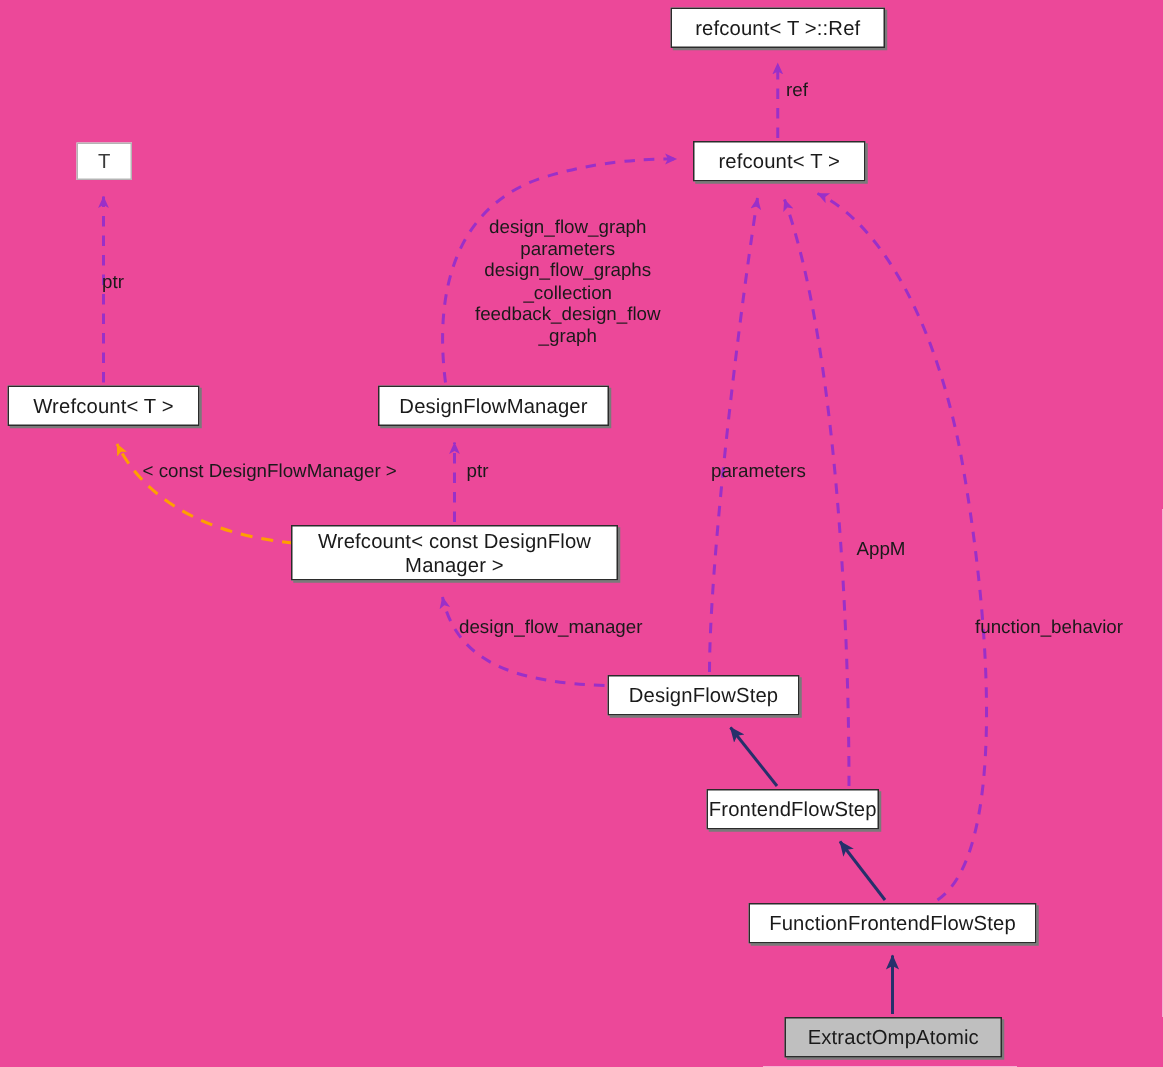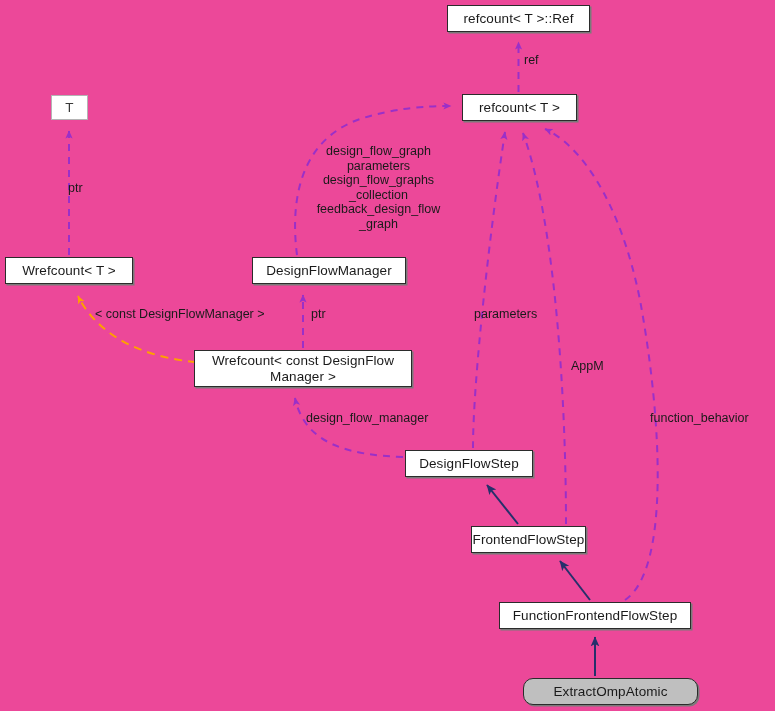--- a/index.html
+++ b/index.html
@@ -133,21 +133,21 @@
   </div>
 
   <div class="node" style="left:471px; top:526px; width:115px; height:27px;">
     <span>FrontendFlowStep</span>
   </div>
 
   <div class="node" style="left:499px; top:602px; width:192px; height:27px;">
     <span>FunctionFrontendFlowStep</span>
   </div>
 
-  <div class="node highlight" style="left:523px; top:678px; width:175px; height:27px;border-radius:10px;">
+  <div class="node highlight" style="left:523px; top:678px; width:145px; height:27px;">
     <span>ExtractOmpAtomic</span>
   </div>
 
   <div class="edge-label left" style="left:524px; top:53px;">ref</div>
 
   <div class="edge-label left" style="left:68px; top:181px;">ptr</div>
 
   <div class="edge-label" style="left:305px; top:144px; width:147px;">design_flow_graph
 parameters
 design_flow_graphs

